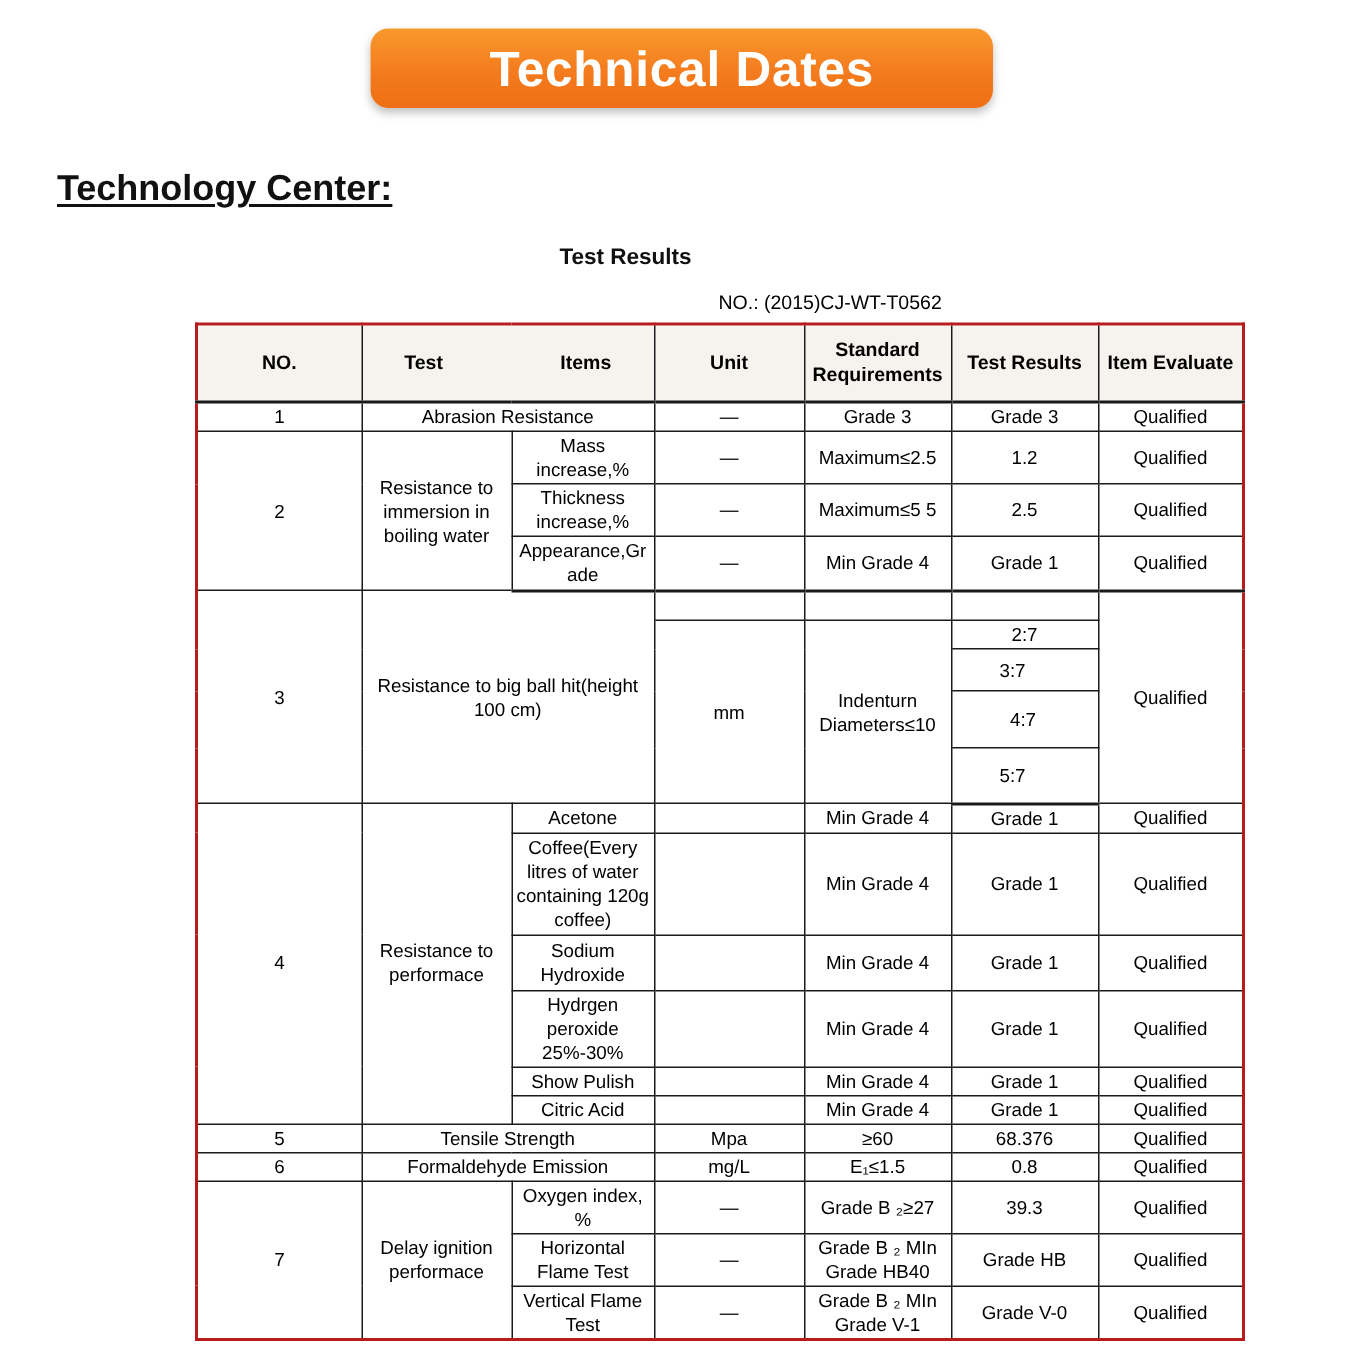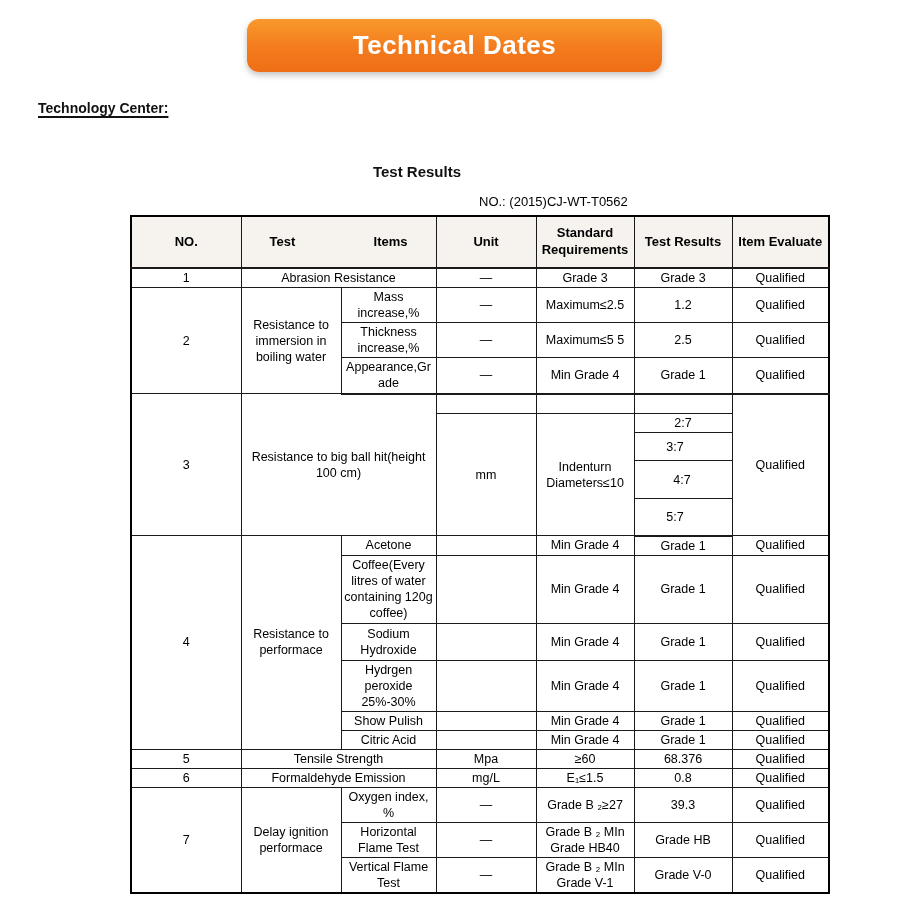--- a/index.html
+++ b/index.html
@@ -6,33 +6,33 @@
   body {
     width:900px; height:900px; background:#ffffff; position:relative; overflow:hidden;
     font-family:"Liberation Sans","DejaVu Sans",sans-serif; color:#111;
   }
   .banner {
     position:absolute; left:247px; top:19px; width:415px; height:53px;
     background:linear-gradient(180deg,#f8992c 0%,#f47b1e 55%,#ee6f15 100%);
     border-radius:12px; display:flex; align-items:center; justify-content:center;
     box-shadow:0 3px 6px rgba(120,120,120,0.45);
   }
-  .banner span { color:#ffffff; font-size:26px; font-weight:bold; letter-spacing:0.5px; }
+  .banner span { color:#ffffff; font-size:33px; font-weight:bold; letter-spacing:0.5px; }
   .heading {
-    position:absolute; left:38px; top:100px; font-size:14px; font-weight:bold;
+    position:absolute; left:38px; top:112px; font-size:24px; font-weight:bold;
     text-decoration:underline; text-decoration-thickness:2px; text-underline-offset:3px;
   }
   .table-title { position:absolute; left:0; top:163px; width:874px; text-align:center; font-size:15px; font-weight:bold; }
   .table-title-inner { display:inline-block; margin-right:40px; }
   .doc-no { position:absolute; left:479px; top:194px; font-size:13px; color:#000000; }
   .tbl-wrap { position:absolute; left:130px; top:215px; }
   table {
     border-collapse:collapse; table-layout:fixed; width:698px;
     font-size:12.5px; line-height:1.28; color:#000;
-    border:2px solid #000000;
+    border:2px solid #b91c1c;
   }
   th, td {
     border:1px solid #1a1a1a; padding:1px 2px; text-align:center; vertical-align:middle;
     overflow-wrap:break-word; overflow:hidden;
   }
   th { background:#f6f3ef; font-size:13px; font-weight:bold; }
   tr.hdr th { border-bottom:2px solid #1a1a1a; }
   tr.bthick td { border-bottom:2px solid #1a1a1a; }
   .ti { display:flex; justify-content:space-between; padding:0 26px;align-items:flex-end; }
   .ra-r  { padding-right:18px; }

